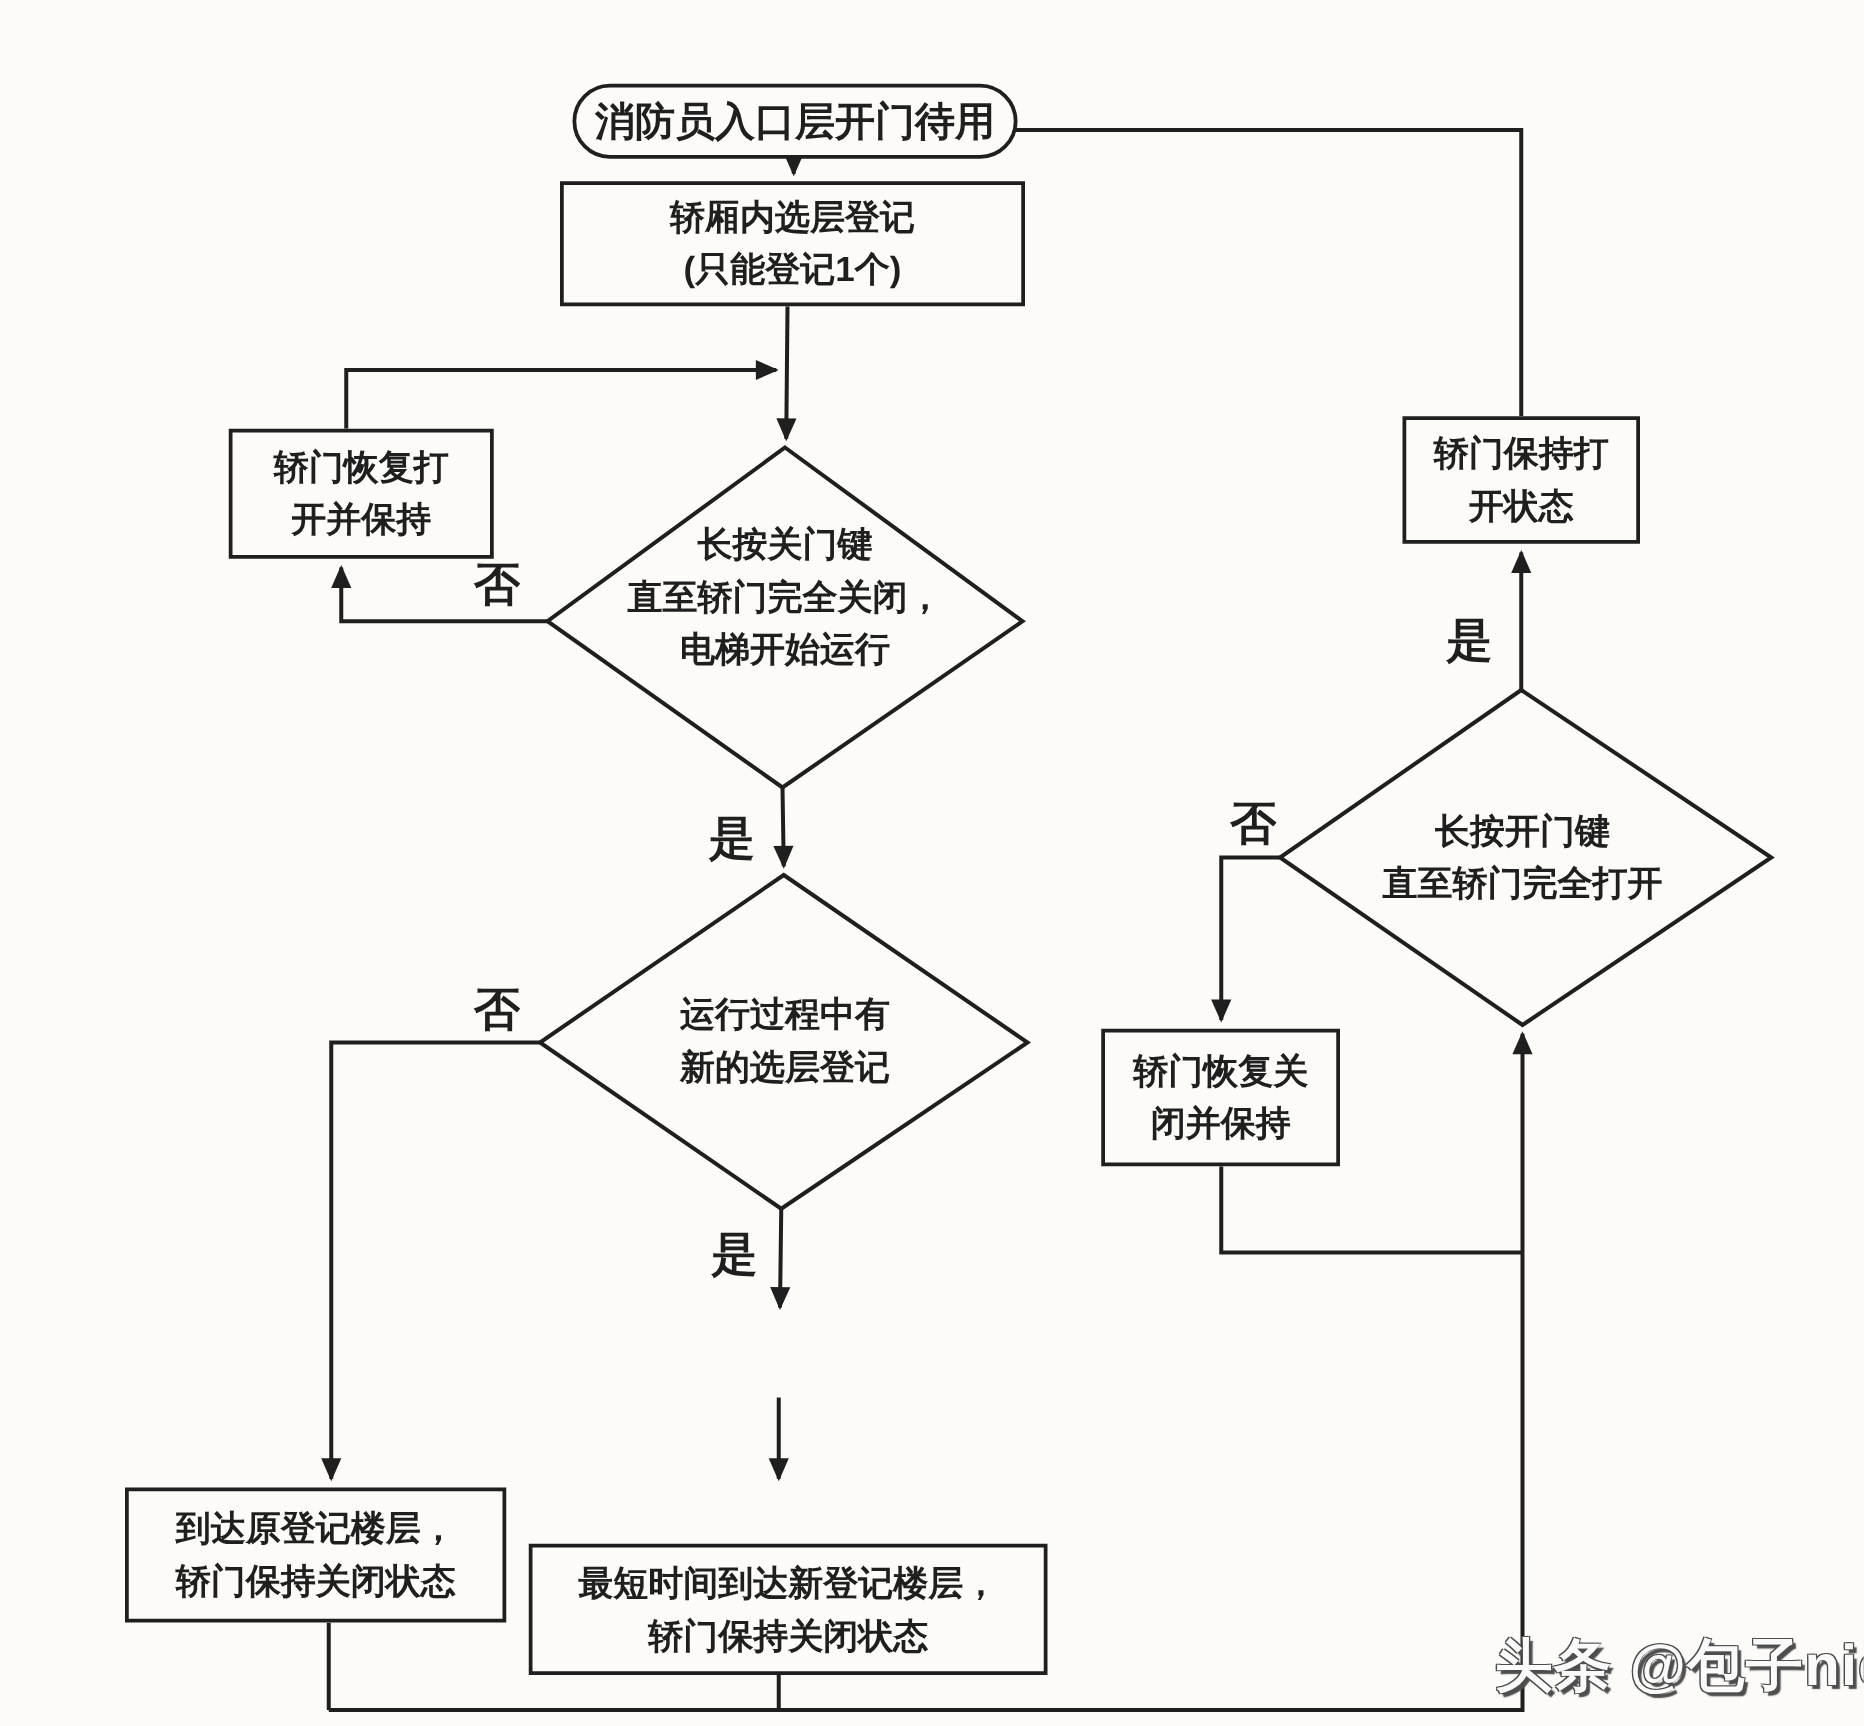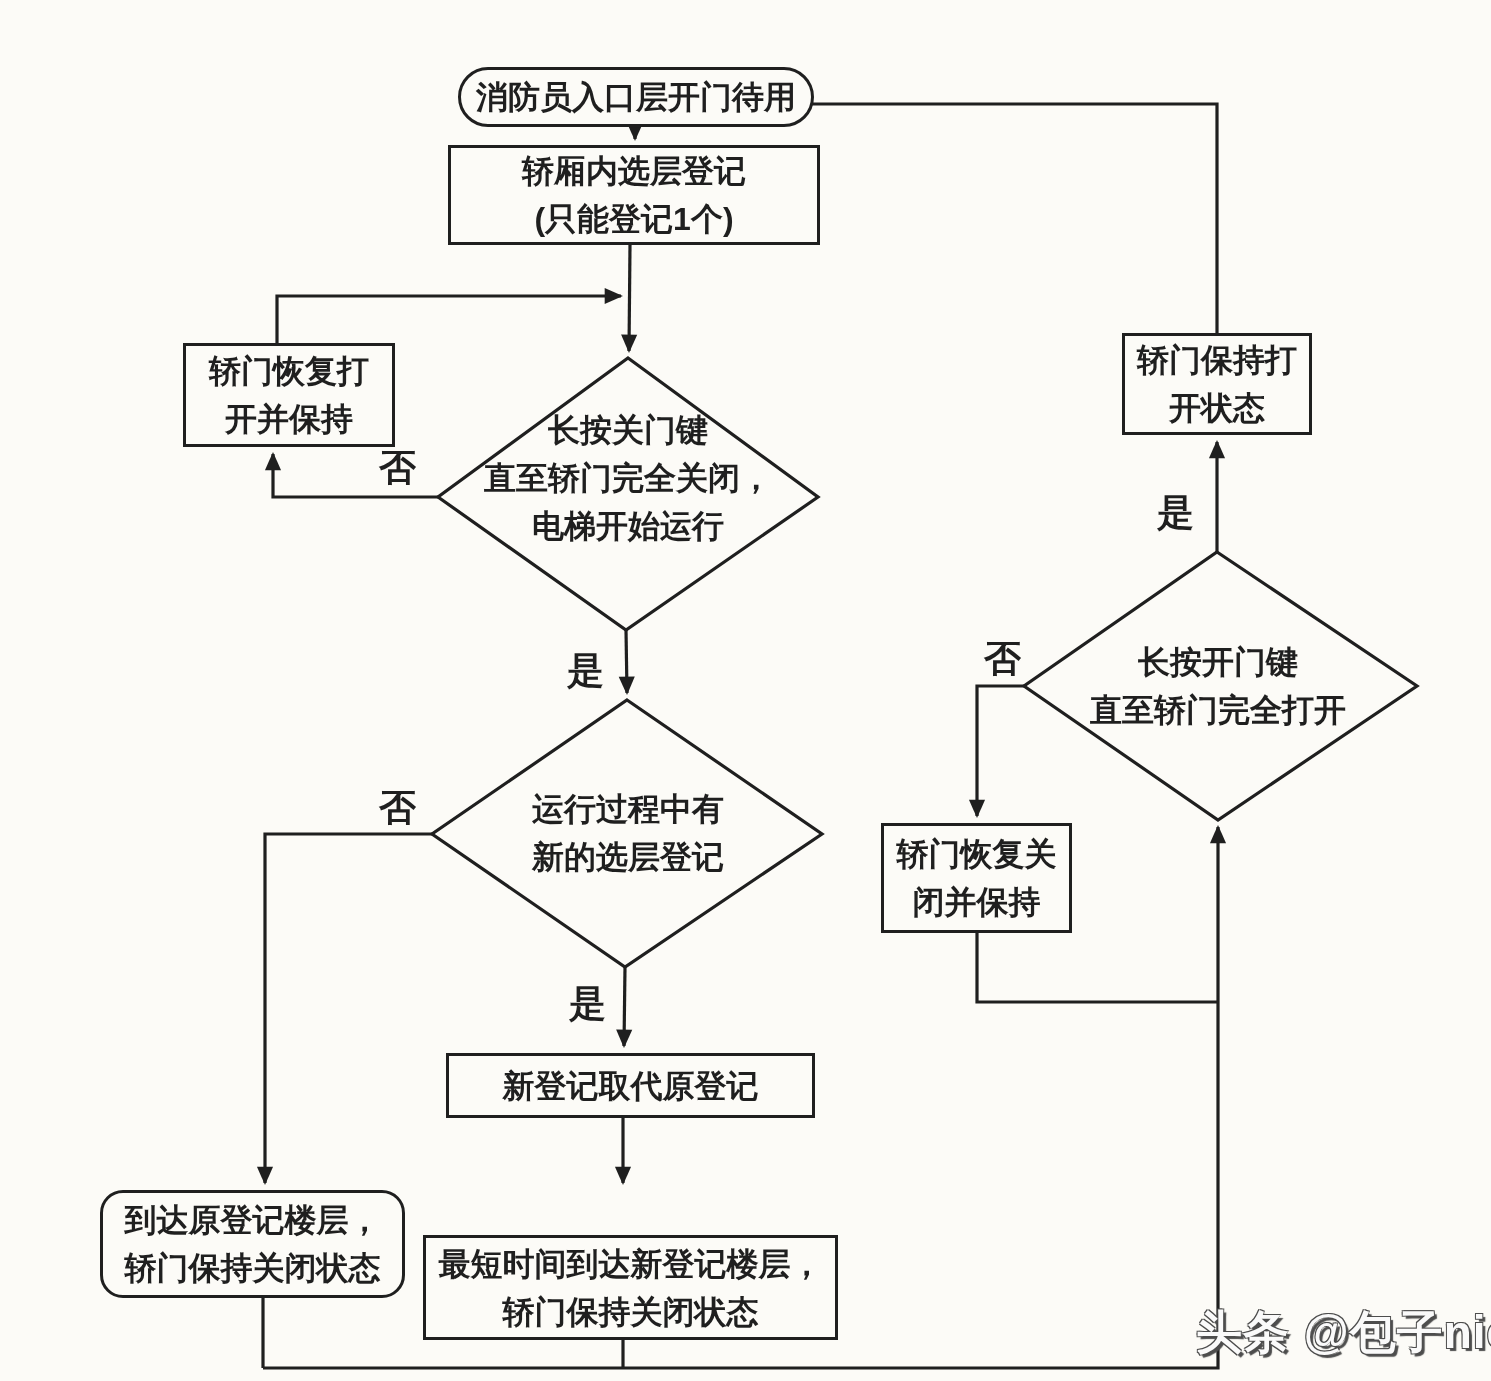--- a/index.html
+++ b/index.html
@@ -34,21 +34,21 @@
   #arrowhead path { fill: var(--line-color, #1f1f1f); stroke: none; }
   .node {
     position: absolute;
     display: flex;
     flex-direction: column;
     justify-content: center;
     align-items: center;
     text-align: center;
     color: var(--line-color, #1f1f1f);
     font-weight: 600;
-    font-size: 32px;
+    font-size: 28px;
     line-height: 1.5;
   }
   .box {
     border: 3px solid var(--line-color, #1f1f1f);
     background: var(--background, #fcfbf7);
   }
   .terminator { border-radius: 32px; font-size: 32px; }
   .blabel {
     position: absolute;
     font-size: 37px;
@@ -137,25 +137,22 @@
     <div>长按关门键</div>
     <div>直至轿门完全关闭，</div>
     <div>电梯开始运行</div>
   </div>
 
   <div class="node" style="left:428px; top:785px; width:400px; height:96px;">
     <div>运行过程中有</div>
     <div>新的选层登记</div>
   </div>
 
-  <div class="node box" style="left:446px; top:1053px; width:369px; height:65px;">
-    <div>新登记取代原登记</div>
-  </div>
 
-  <div class="node box" style="left:100px; top:1190px; width:305px; height:108px;border-radius:23px;">
+  <div class="node box" style="left:100px; top:1190px; width:305px; height:108px;">
     <div>到达原登记楼层，</div>
     <div>轿门保持关闭状态</div>
   </div>
 
   <div class="node box" style="left:423px; top:1190px; width:415px; height:105px;margin-top:45px;">
     <div>最短时间到达新登记楼层，</div>
     <div>轿门保持关闭状态</div>
   </div>
 
   <div class="node box" style="left:1122px; top:333px; width:190px; height:102px;">

